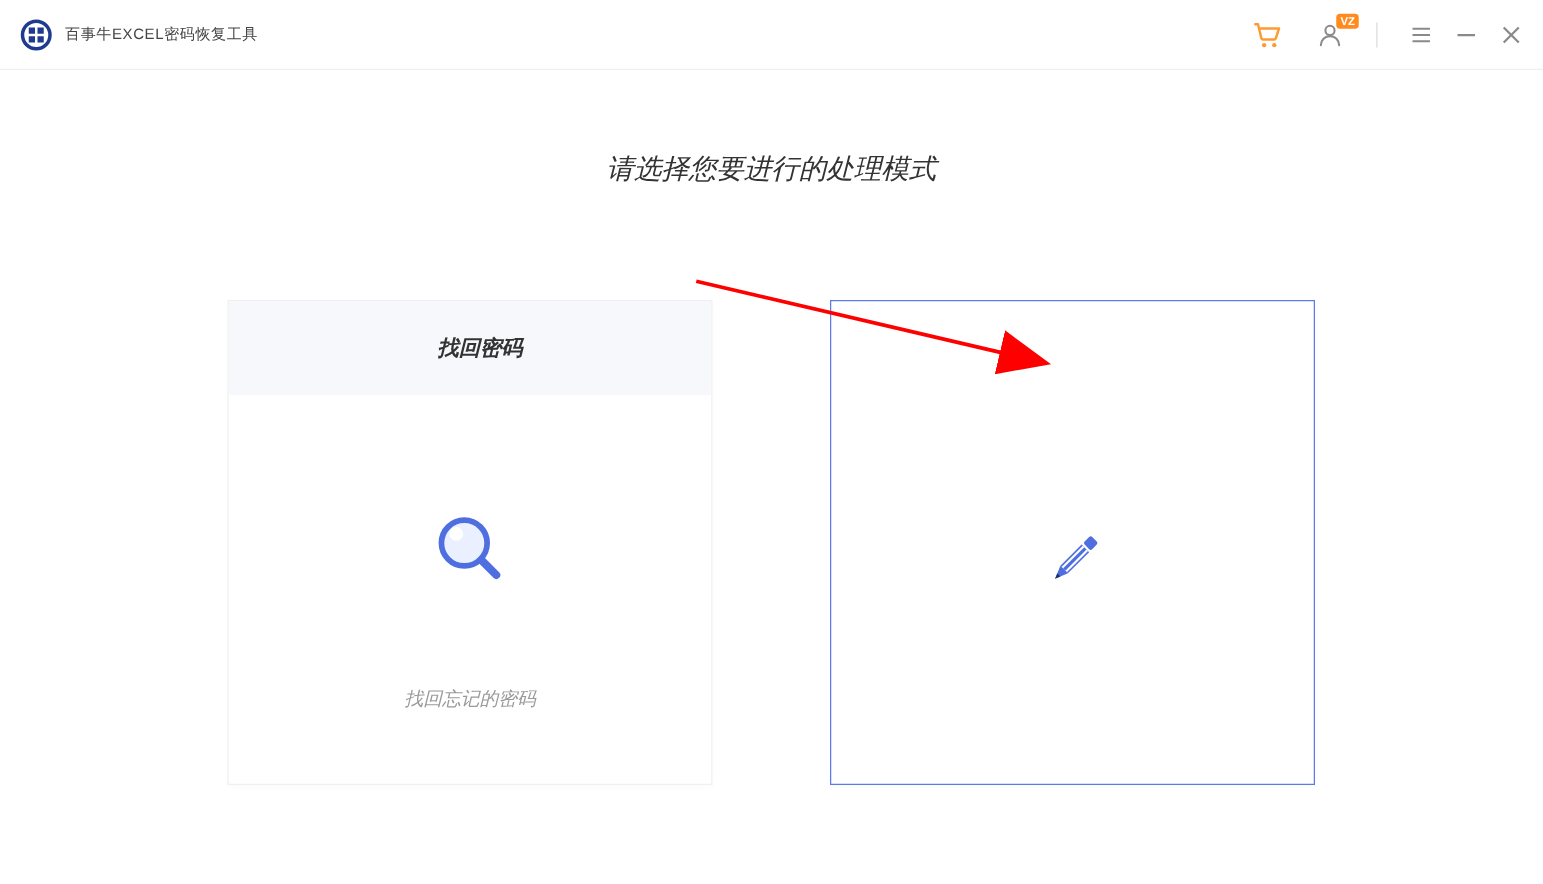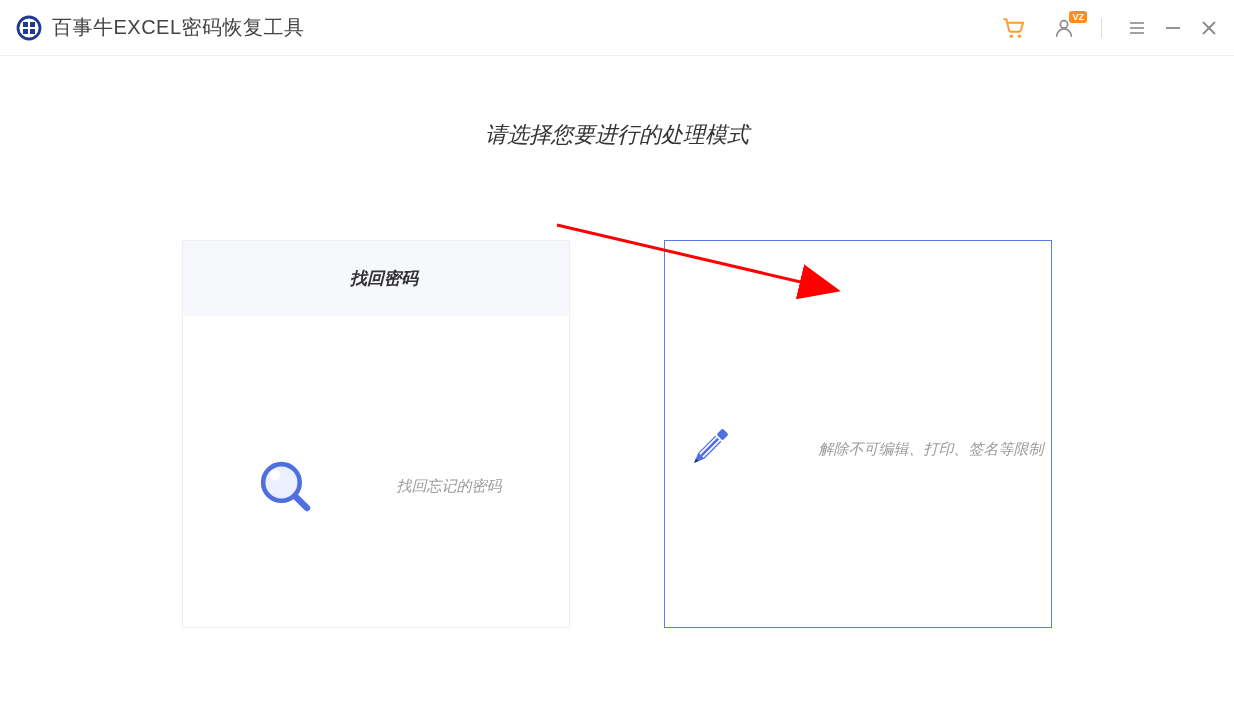--- a/index.html
+++ b/index.html
@@ -21,21 +21,21 @@
       border-bottom: 1px solid #efefef;
     }
     .titlebar-left {
       display: flex;
       align-items: center;
       gap: 10px;
     }
     .app-logo { width: 26px; height: 26px; }
     .app-title {
       color: #444;
-      font-size: 20px;
+      font-size: 12px;
       letter-spacing: 0.5px;
     }
     .titlebar-right {
       margin-left: auto;
       display: flex;
       align-items: center;
       gap: 26px;
     }
     .vrule {
       width: 1px; height: 20px; background: #dcdcdc;
@@ -85,21 +85,21 @@
     }
     .card-title {
       font-size: 17px;
       font-weight: bold;
       color: #333;
       margin-left: 16px;
     }
     .card-body {
       flex: 1;
       display: flex;
-      flex-direction: row;
+      flex-direction: column;
       align-items: center;
       justify-content: center;
       gap: 76px;
       padding-top: 30px;
     }
     .card-icon { width: 70px; height: 70px; display: flex; align-items: center; justify-content: center; }
     .card-desc {
       color: #9a9a9a;
       font-size: 15px;
       text-align: center;
@@ -214,21 +214,20 @@
             <g transform="rotate(45 35 35)">
               <rect x="30" y="6" width="10" height="10" rx="2" fill="#4f6fe0"></rect>
               <rect x="30" y="18" width="10" height="28" fill="#4f6fe0"></rect>
               <rect x="31.5" y="18" width="2" height="28" fill="#ffffff"></rect>
               <rect x="36.5" y="18" width="2" height="28" fill="#ffffff"></rect>
               <polygon points="30,46 40,46 35,58" fill="#4f6fe0"></polygon>
               <polygon points="33,53 37,53 35,58" fill="#1a346d"></polygon>
             </g>
           </svg>
         </div>
-        <div class="card-desc">解除不可编辑、打印、签名等限制</div>
       </div>
     </div>
   </div>
 </div>
 
 <svg class="arrow-annotation" width="320" height="90">
   <defs>
     <marker id="arrowhead" markerWidth="14" markerHeight="12" refX="12" refY="6" orient="auto">
       <polygon points="0 0, 14 6, 0 12" fill="#ff0000"></polygon>
     </marker>

